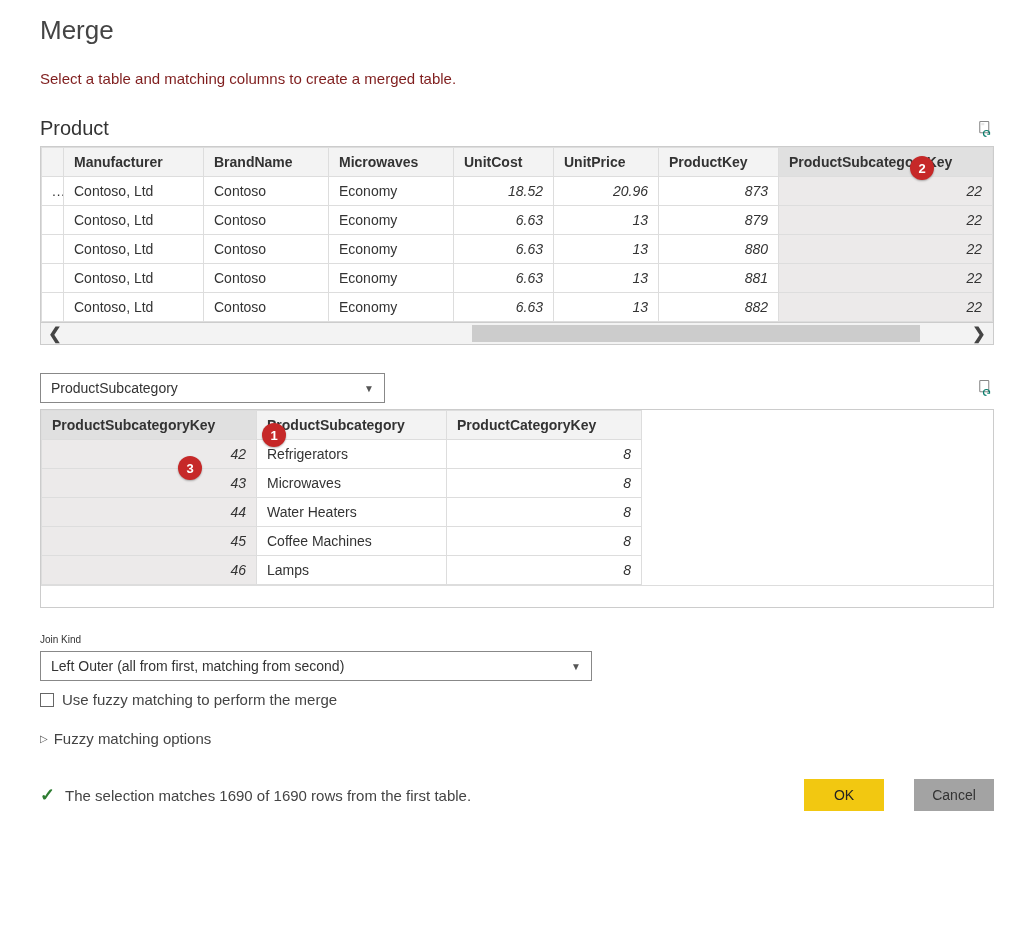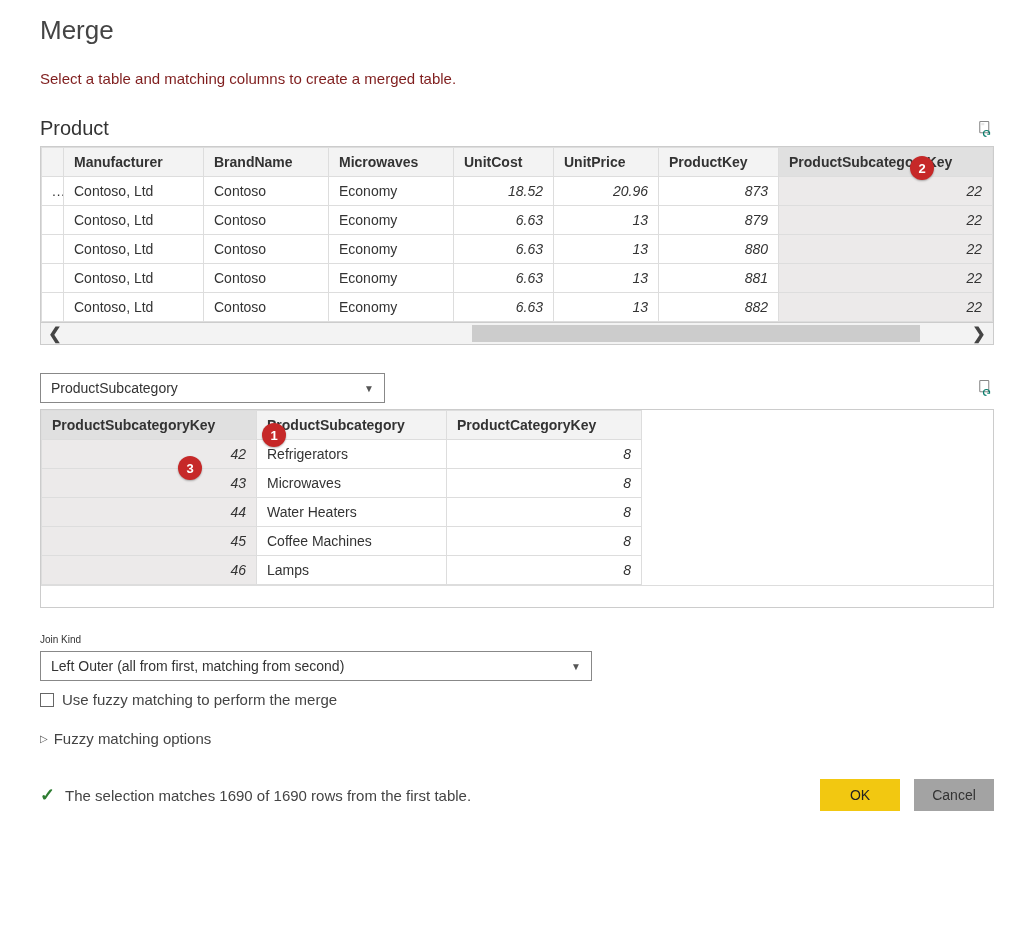--- a/index.html
+++ b/index.html
@@ -125,21 +125,21 @@
     margin-top: 28px; margin-bottom: 6px;
   }
   .join-label { font-size: 10px; margin-top: 26px; margin-bottom:6px; }
   .checkbox-row { display:flex; align-items:center; gap:8px; margin-top:10px; color:#444; font-size:15px;}
   .checkbox-box { width:14px; height:14px; border:1px solid #666; background:#fff; }
   .expander { display:flex; align-items:center; gap:6px; margin-top:22px; color:#444; font-size:15px; cursor:pointer;}
   .expander .tri { font-size:10px; color:#555; }
   .status-row { display:flex; align-items:center; justify-content:space-between; margin-top:32px; }
   .status-left { display:flex; align-items:center; gap:10px; color:#444; font-size:15px;}
   .check-icon { color: #2e7d32; font-size:18px; font-weight:bold; }
-  .buttons { display:flex; gap:14px; }
+  .buttons { display:flex; gap:30px; }
   .btn {
     min-width: 80px; height:32px; display:flex; align-items:center; justify-content:center;
     font-size:14px; cursor:pointer; border:none;
   }
   .btn-ok { background:#f2c811; color:#222; }
   .btn-cancel { background:#a3a3a3; color:#333; }
   .callout {
     position:absolute;
     width:24px; height:24px; border-radius:50%;
     background:#c62828; color:#fff;

